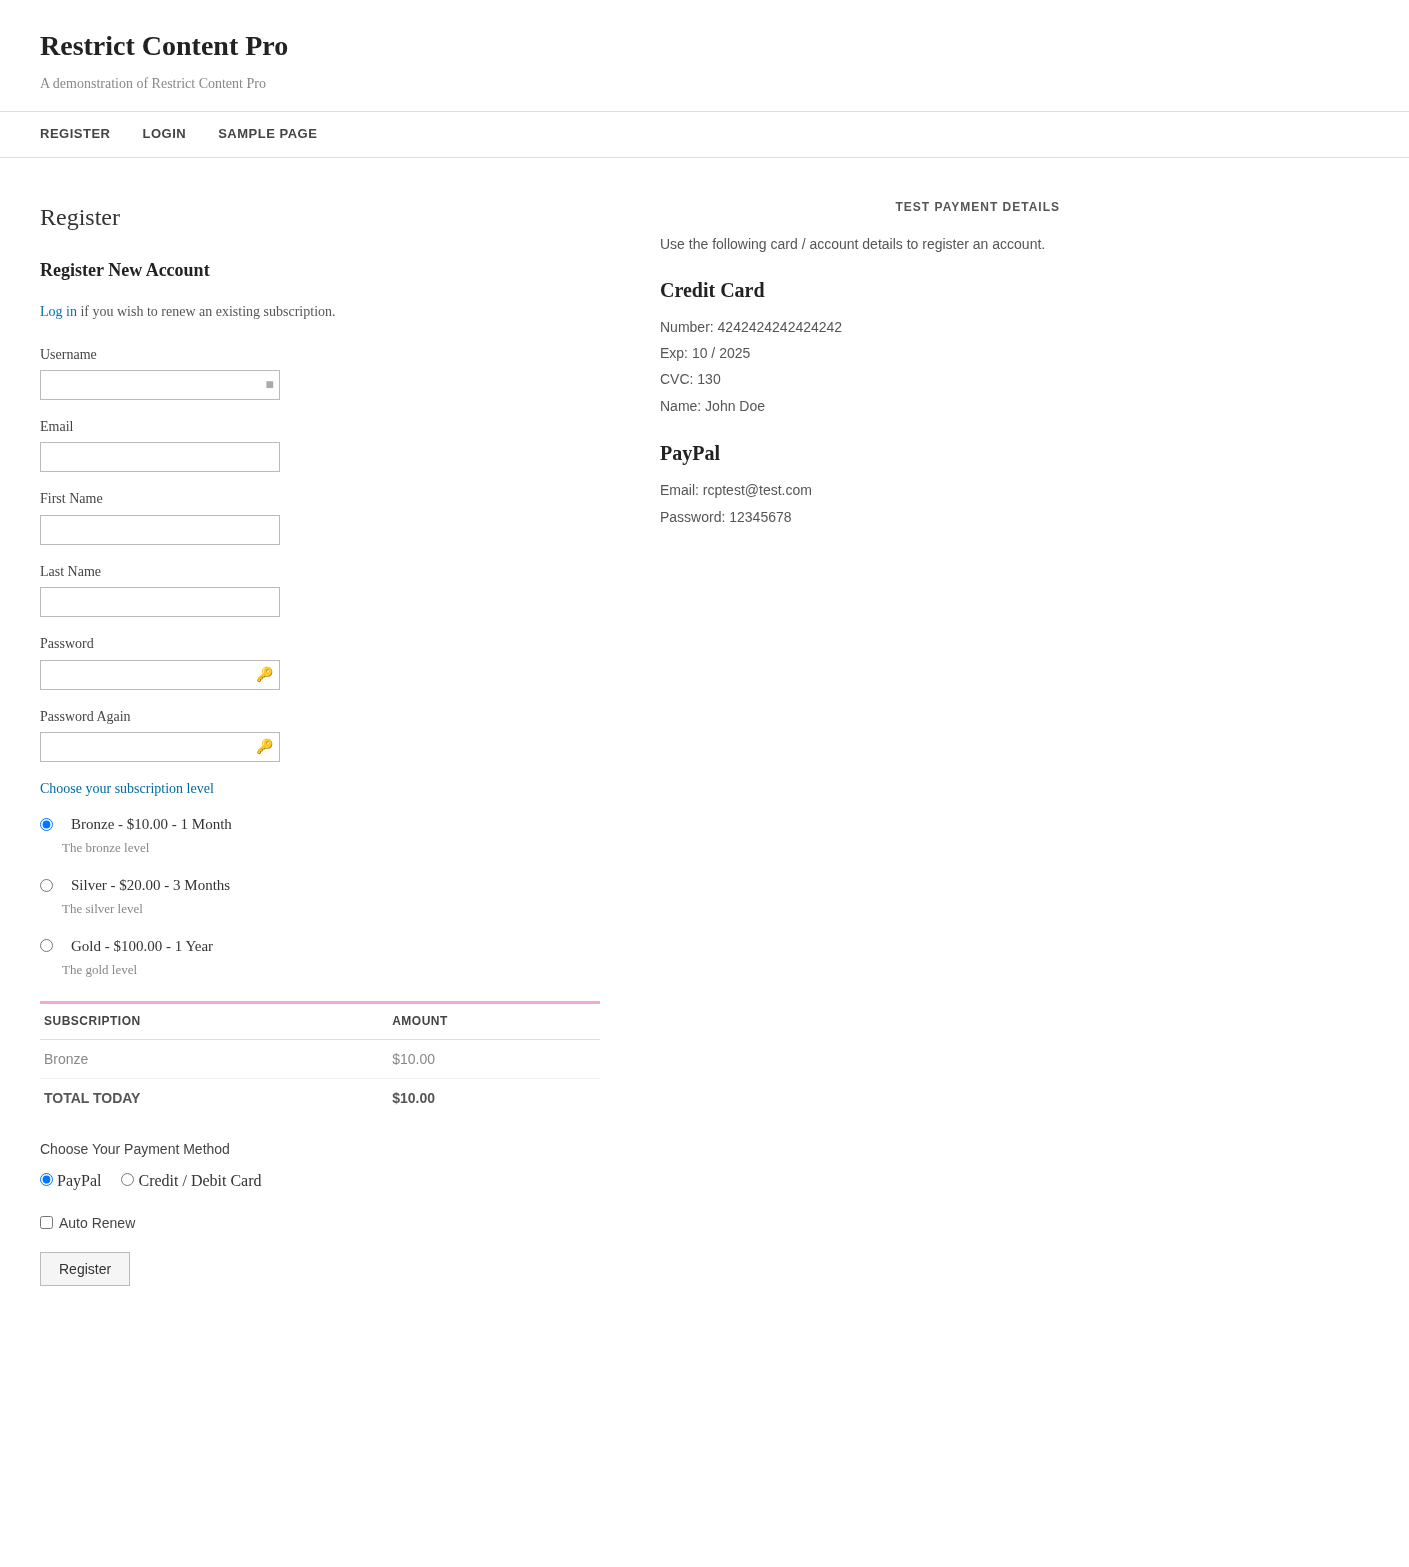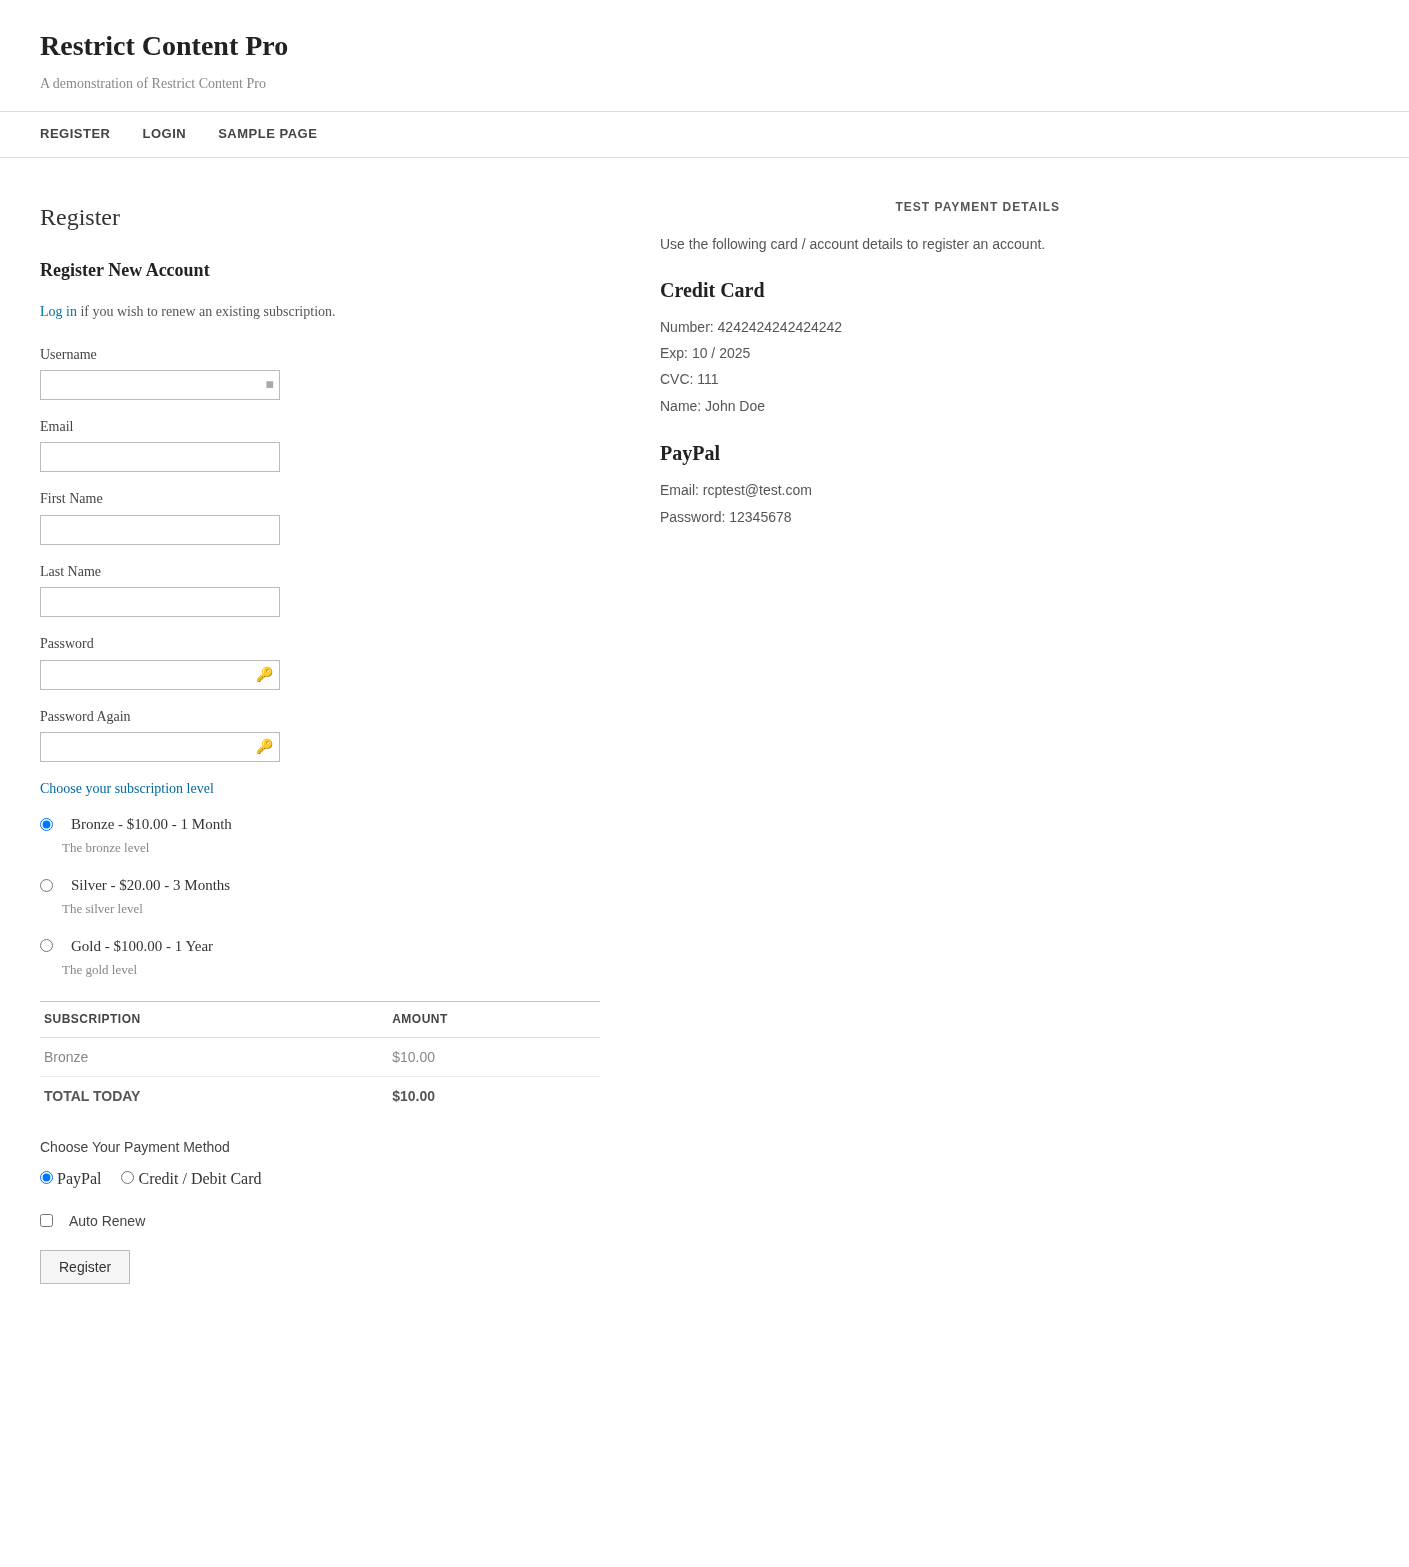--- a/index.html
+++ b/index.html
@@ -139,21 +139,21 @@
       width: 100%;
       border-collapse: collapse;
       margin: 20px 0 20px 0;
       font-family: Arial, sans-serif;
     }
     .subscription-table th {
       font-size: 12px;
       font-weight: bold;
       text-transform: uppercase;
       color: #444;
-      border-top: 1px solid #f9a8d4;
+      border-top: 3px solid #f9a8d4;
       border-bottom: 1px solid #ddd;
       padding: 8px 4px;
       text-align: left;
       letter-spacing: 0.5px;
     }
     .subscription-table td {
       font-size: 14px;
       color: #888;
       padding: 8px 4px;
       border-bottom: 1px solid #eee;
@@ -175,21 +175,21 @@
     }
     .payment-options {
       display: flex;
       gap: 20px;
       align-items: center;
     }
     .auto-renew-section {
       margin-bottom: 18px;
       display: flex;
       align-items: center;
-      gap: 16px;
+      gap: 6px;
     }
     .auto-renew-label {
       font-size: 14px;
       color: #444;
       font-family: Arial, sans-serif;
     }
     .register-btn {
       padding: 8px 18px;
       background: #f5f5f5;
       border: 1px solid #bbb;
@@ -384,21 +384,21 @@
   </main>
 
   <aside class="sidebar-content">
     <div class="sidebar-box-title">TEST PAYMENT DETAILS</div>
     <div class="sidebar-text">Use the following card / account details to register an account.</div>
 
     <div class="sidebar-section">
       <div class="sidebar-section-title">Credit Card</div>
       <div class="sidebar-detail">Number: 4242424242424242</div>
       <div class="sidebar-detail">Exp: 10 / 2025</div>
-      <div class="sidebar-detail">CVC: 111</div>
+      <div class="sidebar-detail">CVC: 130</div>
       <div class="sidebar-detail">Name: John Doe</div>
     </div>
 
     <div class="sidebar-section">
       <div class="sidebar-section-title">PayPal</div>
       <div class="sidebar-detail">Email: rcptest@test.com</div>
       <div class="sidebar-detail">Password: 12345678</div>
     </div>
   </aside>
 

